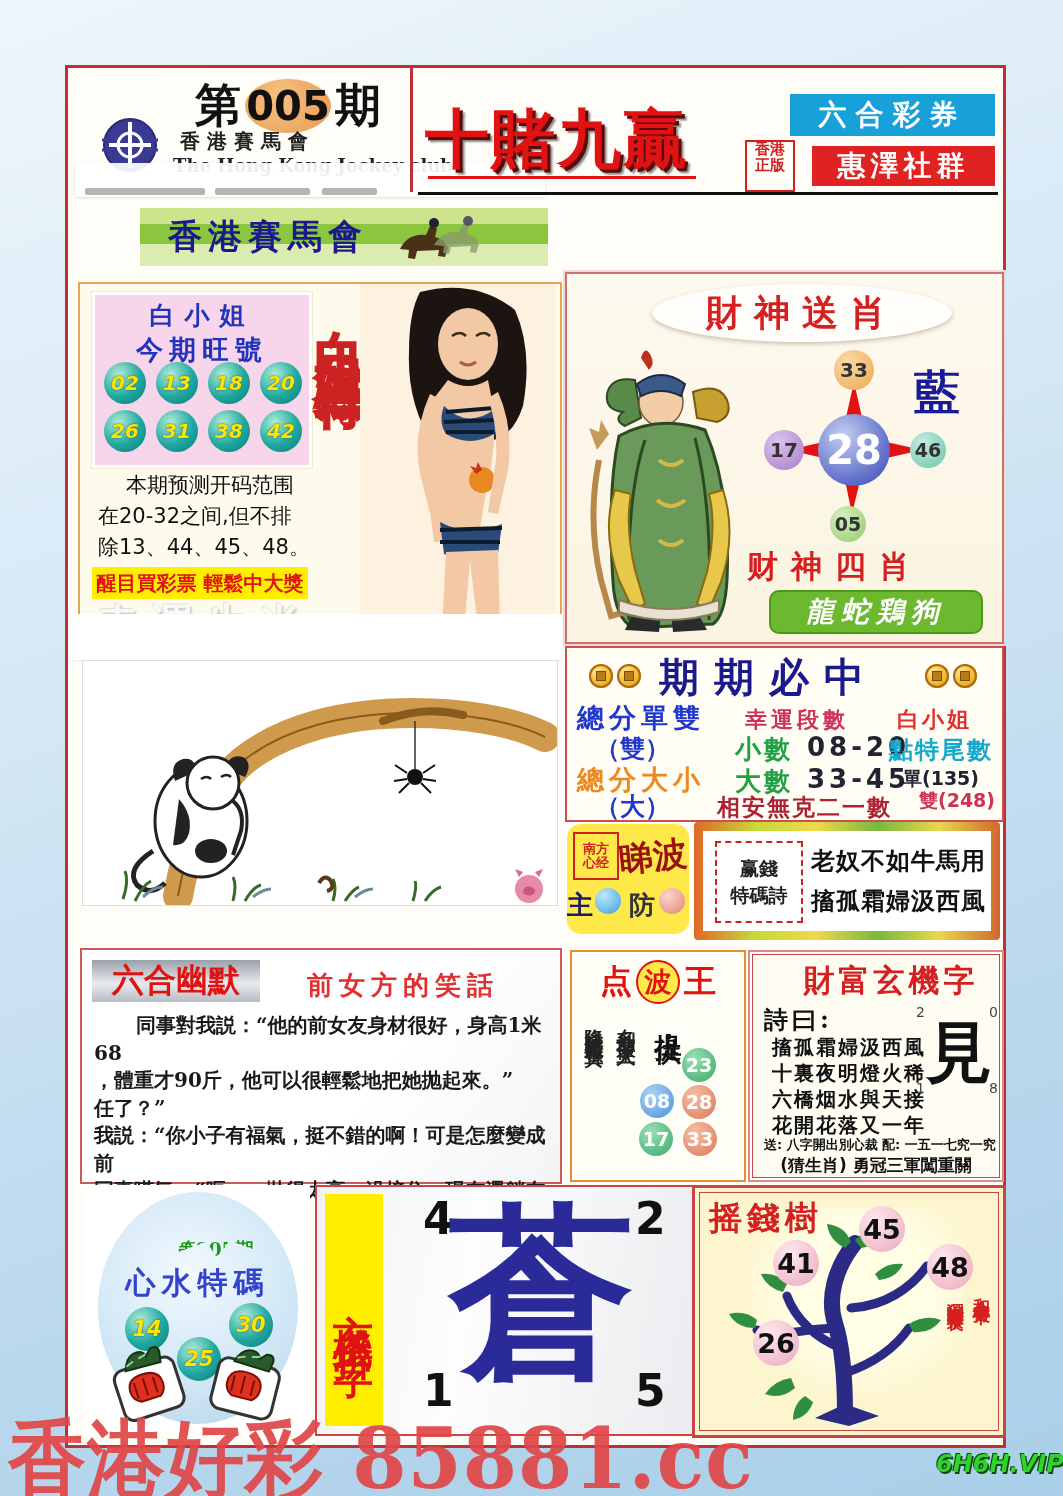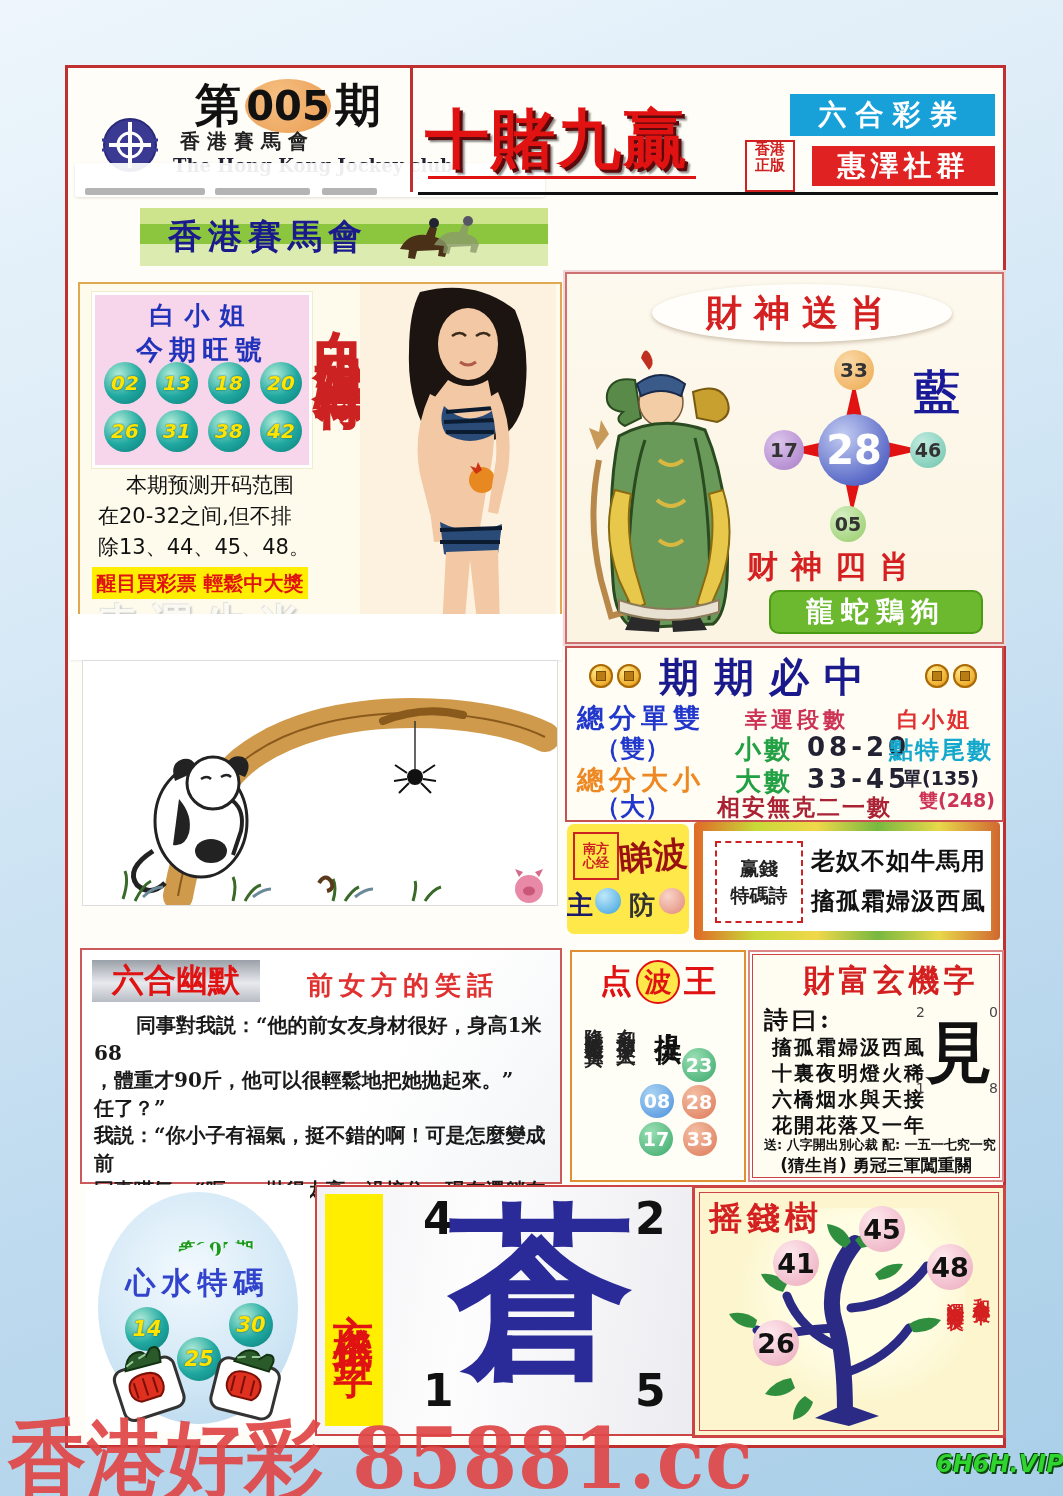--- a/index.html
+++ b/index.html
@@ -214,21 +214,21 @@
         <polygon points="90,172 78,114 104,114" fill="#e01212"></polygon>
       </svg>
       <div class="ball" style="left:72px;top:8px;width:40px;height:40px;font-size:20px;background:radial-gradient(circle at 35% 30%,#fad9a8,#eda94e);color:#333;">33</div>
       <div class="ball" style="left:2px;top:88px;width:40px;height:40px;font-size:20px;background:radial-gradient(circle at 35% 30%,#dcc4ec,#a87cc8);color:#333;">17</div>
       <div class="ball" style="left:56px;top:72px;width:72px;height:72px;font-size:40px;background:radial-gradient(circle at 35% 30%,#c4cdf2,#5c6cc8 70%,#3a4aa8);color:#fff;">28</div>
       <div class="ball" style="left:148px;top:90px;width:36px;height:36px;font-size:19px;background:radial-gradient(circle at 35% 30%,#c2ece0,#6cc4ac);color:#333;">46</div>
       <div class="ball" style="left:68px;top:164px;width:36px;height:36px;font-size:19px;background:radial-gradient(circle at 35% 30%,#d6eec2,#94cc68);color:#333;">05</div>
       <div class="abs calli" style="left:152px;top:20px;font-size:46px;color:#1a1a99;">藍</div>
     </div>
     <div class="abs calli" style="left:180px;top:272px;font-size:31px;color:#d42020;letter-spacing:13px;">财神四肖</div>
-    <div class="abs" style="left:202px;top:316px;width:210px;height:40px;background:#6cb82e;border-radius:10px;border:2px solid #4a9a14;display:flex;align-items:center;justify-content:center;">
+    <div class="abs" style="left:202px;top:316px;width:210px;height:40px;background:#6cb82e;border-radius:10px;border:2px solid #4a9a14;display:flex;align-items:center;justify-content:center;font-style:italic;">
       <span style="color:#fff;font-size:28px;font-weight:bold;letter-spacing:7px;">龍蛇鶏狗</span>
     </div>
   </div>
 
   <div class="abs frame-red" style="left:565px;top:646px;width:435px;height:172px;">
     <span class="coin" style="left:22px;top:16px;"></span>
     <span class="coin" style="left:50px;top:16px;"></span>
     <span class="coin" style="left:358px;top:16px;"></span>
     <span class="coin" style="left:386px;top:16px;"></span>
     <div class="abs calli" style="left:92px;top:2px;font-size:40px;color:#1a1a8c;letter-spacing:15px;">期期必中</div>
@@ -241,21 +241,21 @@
     <div class="abs calli" style="left:322px;top:86px;font-size:24px;color:#14a8cc;letter-spacing:2px;">點特尾數</div>
     <div class="abs calli" style="left:10px;top:114px;font-size:27px;color:#ee8822;letter-spacing:5px;">總分大小</div>
     <div class="abs calli" style="left:168px;top:116px;font-size:26px;color:#22a044;letter-spacing:3px;">大數</div>
     <div class="abs" style="left:240px;top:116px;font-size:26px;font-weight:bold;color:#223;letter-spacing:4px;">33-45</div>
     <div class="abs" style="left:336px;top:118px;font-size:19px;font-weight:bold;color:#223;">單(135)</div>
     <div class="abs calli" style="left:28px;top:142px;font-size:25px;color:#2238cc;">（大）</div>
     <div class="abs calli" style="left:150px;top:144px;font-size:23px;color:#aa2233;letter-spacing:2px;">相安無克二一數</div>
     <div class="abs" style="left:352px;top:140px;font-size:19px;font-weight:bold;color:#cc3355;">雙(248)</div>
   </div>
 
-  <div class="abs" style="left:567px;top:824px;width:122px;height:110px;background:#ffe94a;border-radius:7px;">
+  <div class="abs" style="left:567px;top:824px;width:122px;height:110px;background:#ffe94a;border-radius:14px;">
     <div class="abs" style="left:6px;top:8px;width:42px;height:44px;border:2px solid #cc2222;display:flex;flex-direction:column;align-items:center;justify-content:center;line-height:1.1;">
       <span style="font-size:13px;font-weight:bold;color:#cc2222;">南方</span>
       <span style="font-size:13px;font-weight:bold;color:#cc2222;">心经</span>
     </div>
     <div class="abs calli" style="left:52px;top:10px;font-size:34px;color:#991111;transform:rotate(-6deg);">睇波</div>
     <div class="abs calli" style="left:0px;top:64px;font-size:26px;color:#1a1a6a;">主</div>
     <div class="abs" style="left:28px;top:64px;width:26px;height:26px;border-radius:50%;background:radial-gradient(circle at 35% 30%,#bfe8fa,#3aa0dc);"></div>
     <div class="abs calli" style="left:62px;top:64px;font-size:26px;color:#333;">防</div>
     <div class="abs" style="left:92px;top:64px;width:26px;height:26px;border-radius:50%;background:radial-gradient(circle at 35% 30%,#fad4c8,#e08878);"></div>
   </div>

